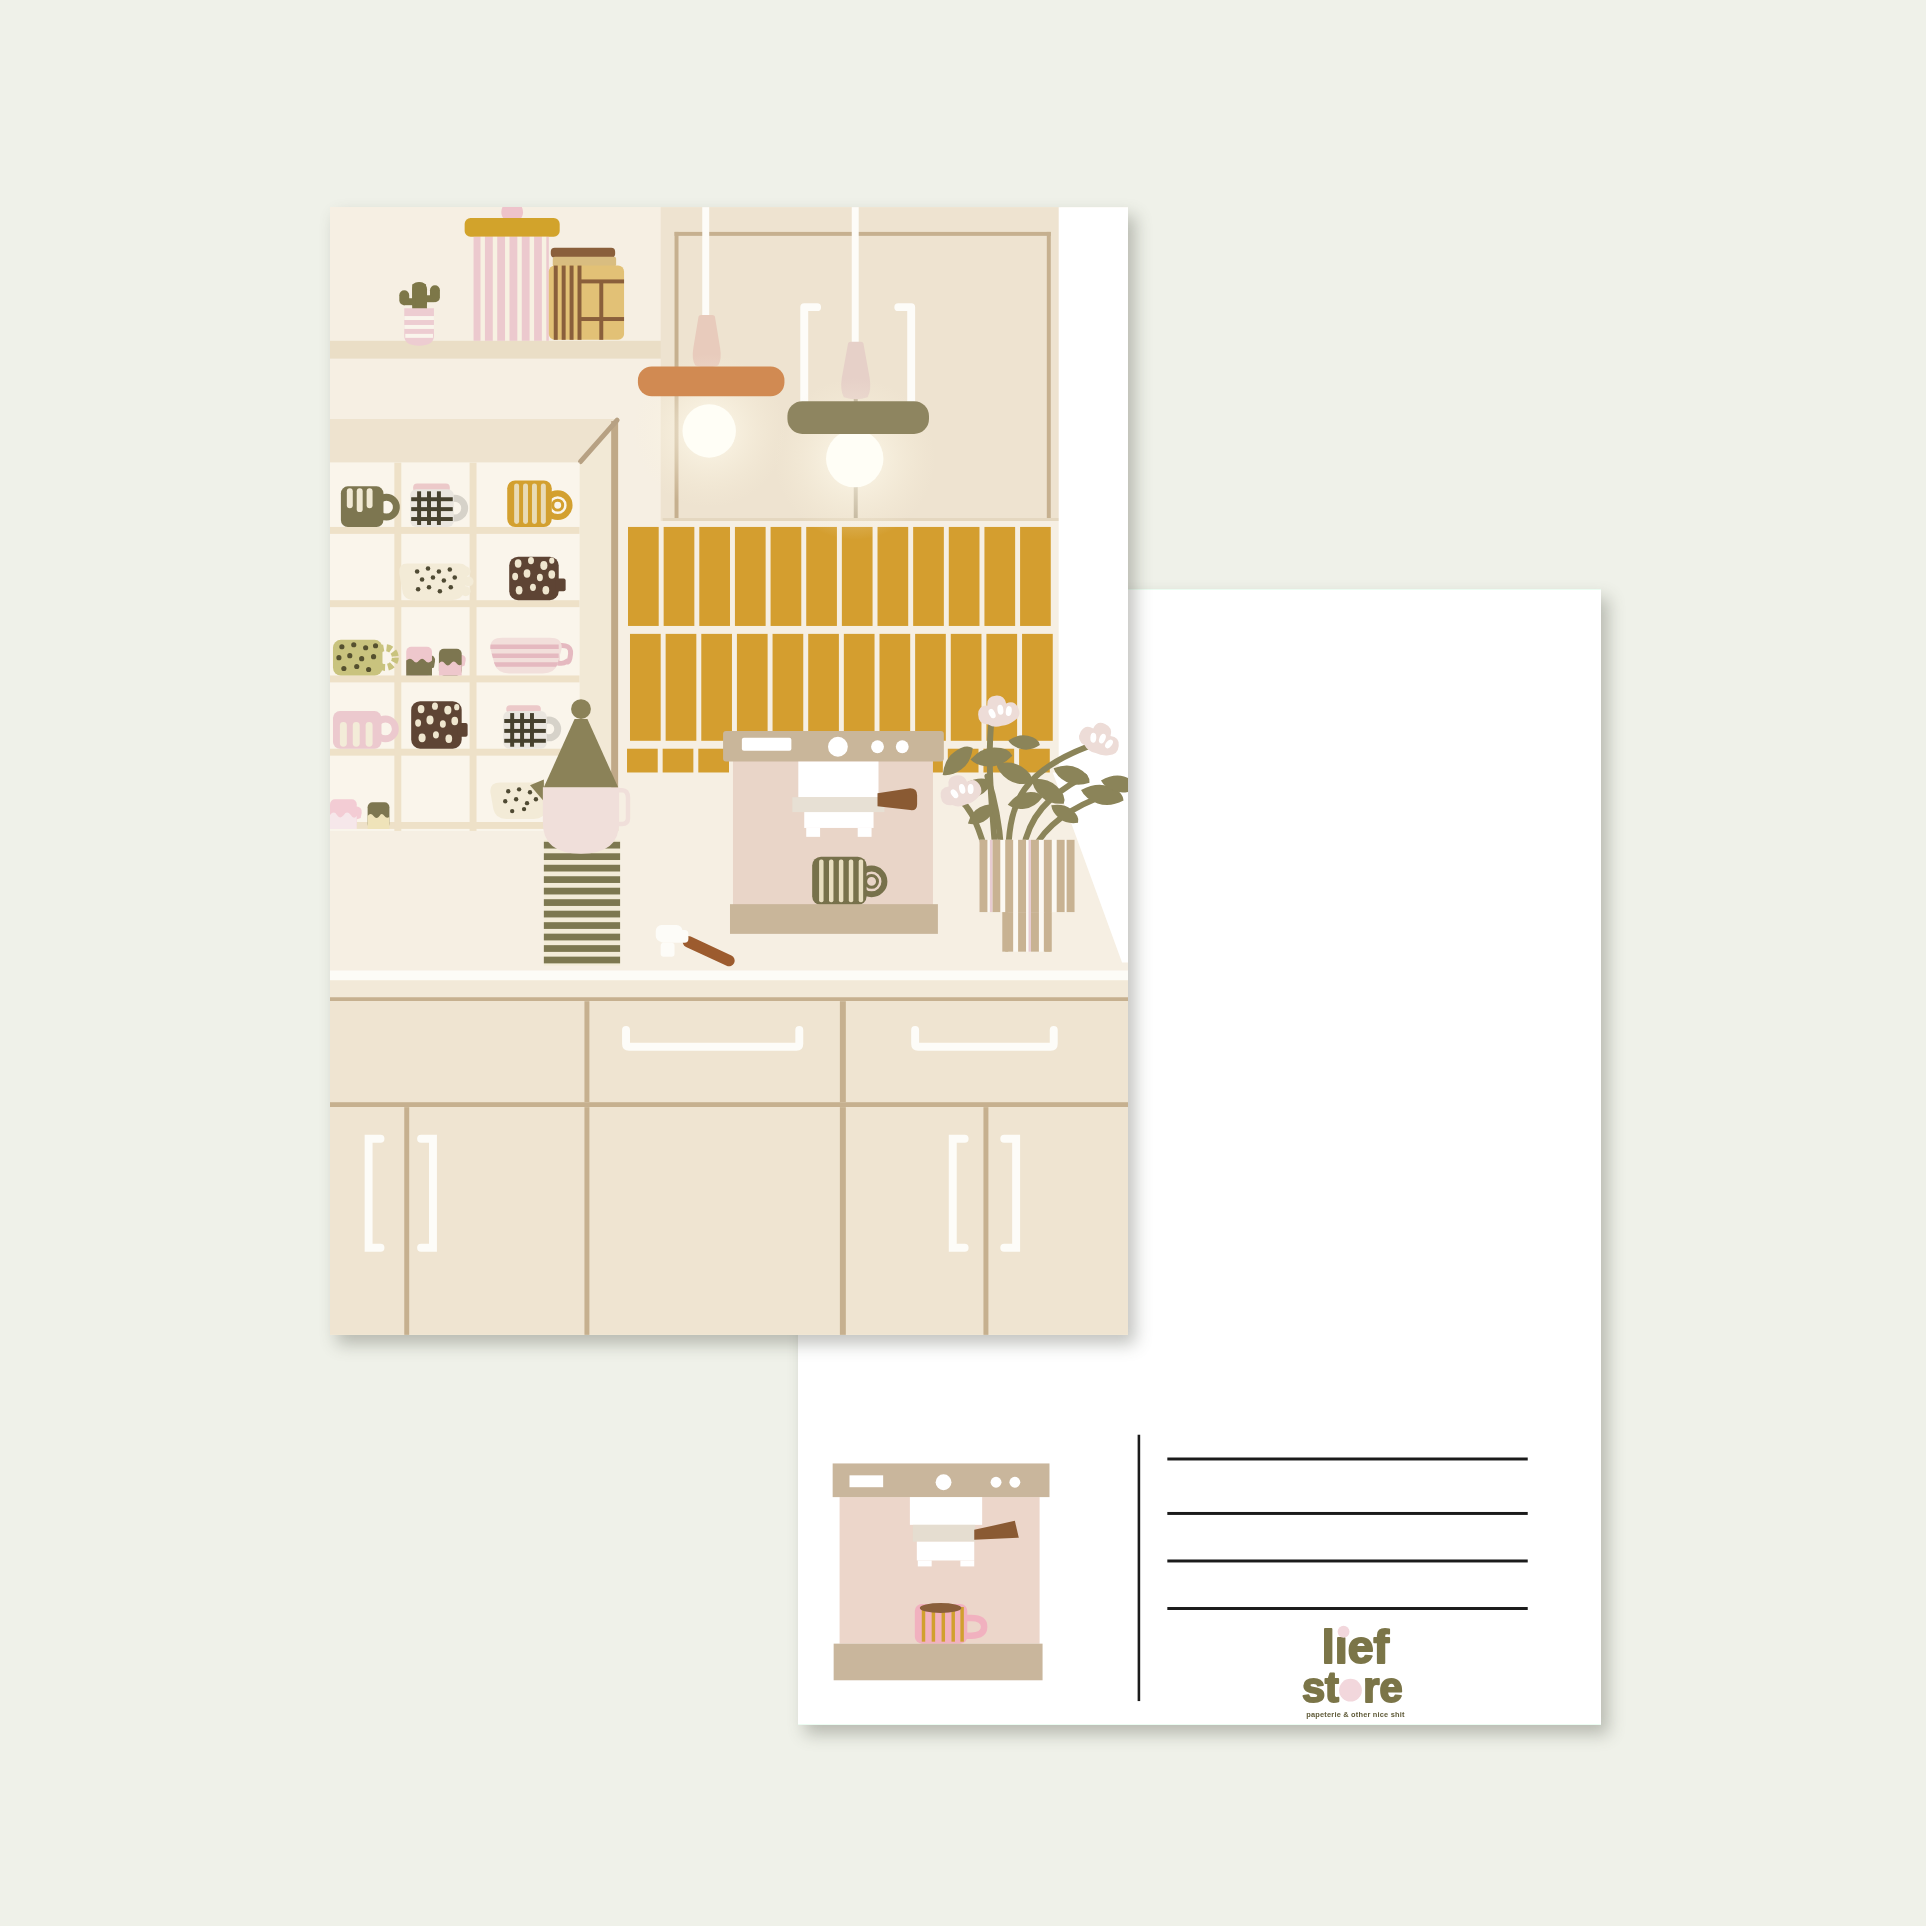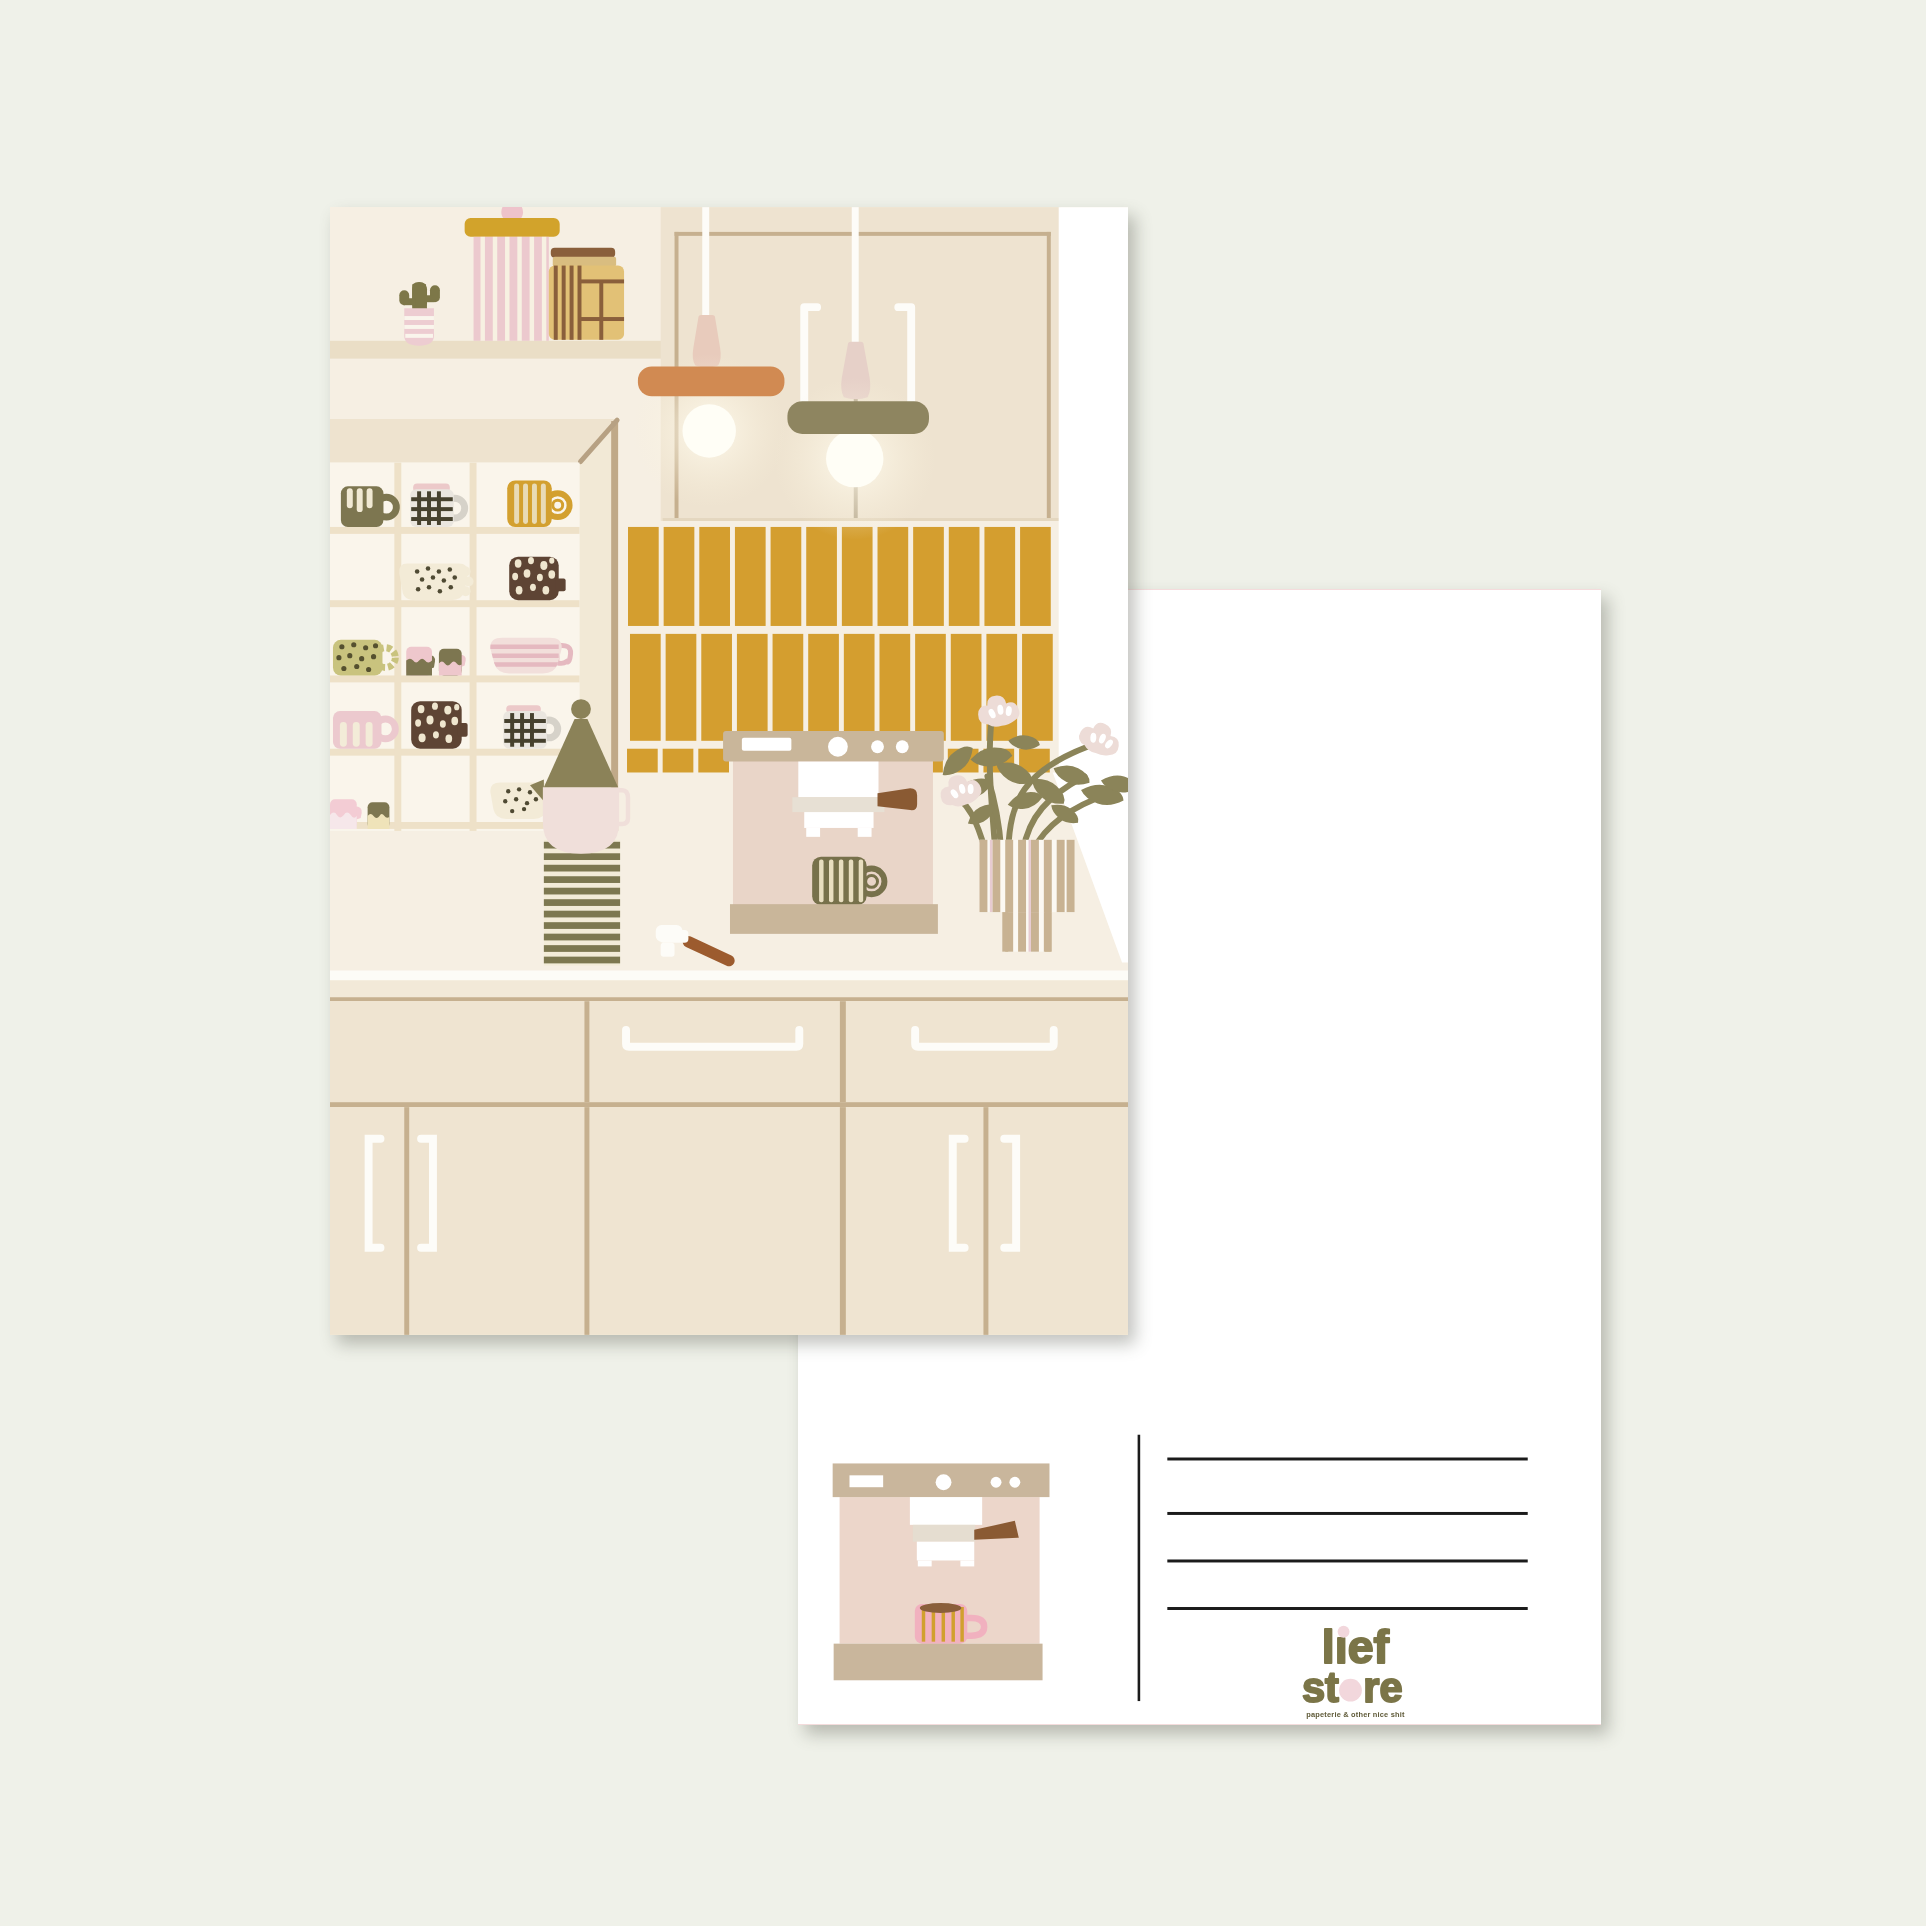--- a/index.html
+++ b/index.html
@@ -3,21 +3,21 @@
 <meta charset="utf-8">
 <style>
   html,body{margin:0;padding:0;}
   body{width:1927px;height:1927px;background:#eff1e9;position:relative;overflow:hidden;
        font-family:"Liberation Sans", sans-serif;}
   .card{position:absolute;}
 </style>
 </head>
 <body>
 
-<div class="card" id="backcard" style="left:798px;top:589px;width:803px;height:1136px;background:#b91c1c;box-shadow:7px 9px 16px rgba(70,74,62,.33);">
+<div class="card" id="backcard" style="left:798px;top:589px;width:803px;height:1136px;background:#86efac;box-shadow:7px 9px 16px rgba(70,74,62,.33);">
 <svg width="803" height="1136" viewBox="0 0 811 1147" xmlns="http://www.w3.org/2000/svg">
 <rect width="811" height="1147" fill="#ffffff"></rect>
 
 <g>
 <rect x="42" y="917" width="202" height="148" fill="#ecd6ca"></rect>
 <rect x="35" y="883" width="219" height="34" fill="#c9b69c"></rect>
 <rect x="52" y="895" width="34" height="12" fill="#ffffff"></rect>
 <circle cx="147" cy="902" r="8" fill="#ffffff"></circle>
 <circle cx="200" cy="902" r="5.5" fill="#ffffff"></circle>
 <circle cx="219" cy="902" r="5.5" fill="#ffffff"></circle>

